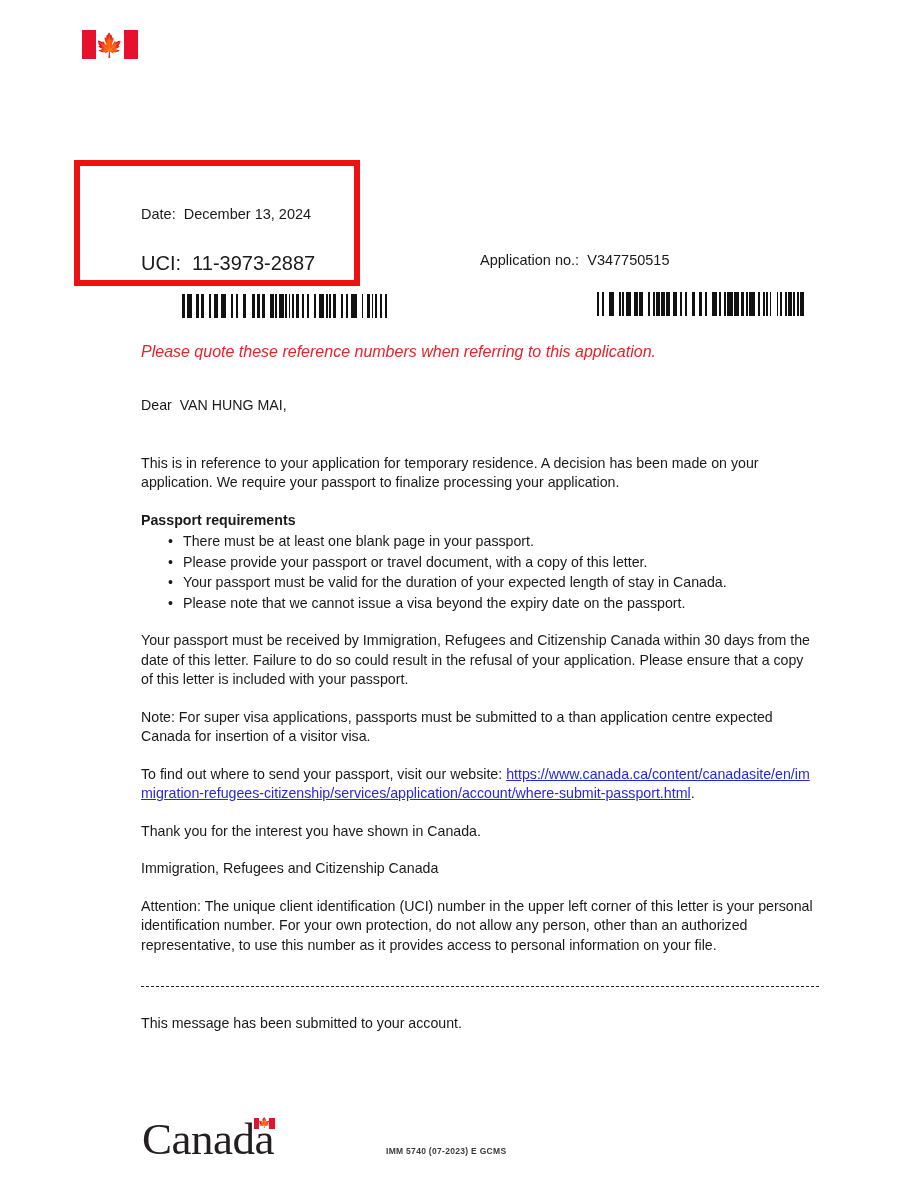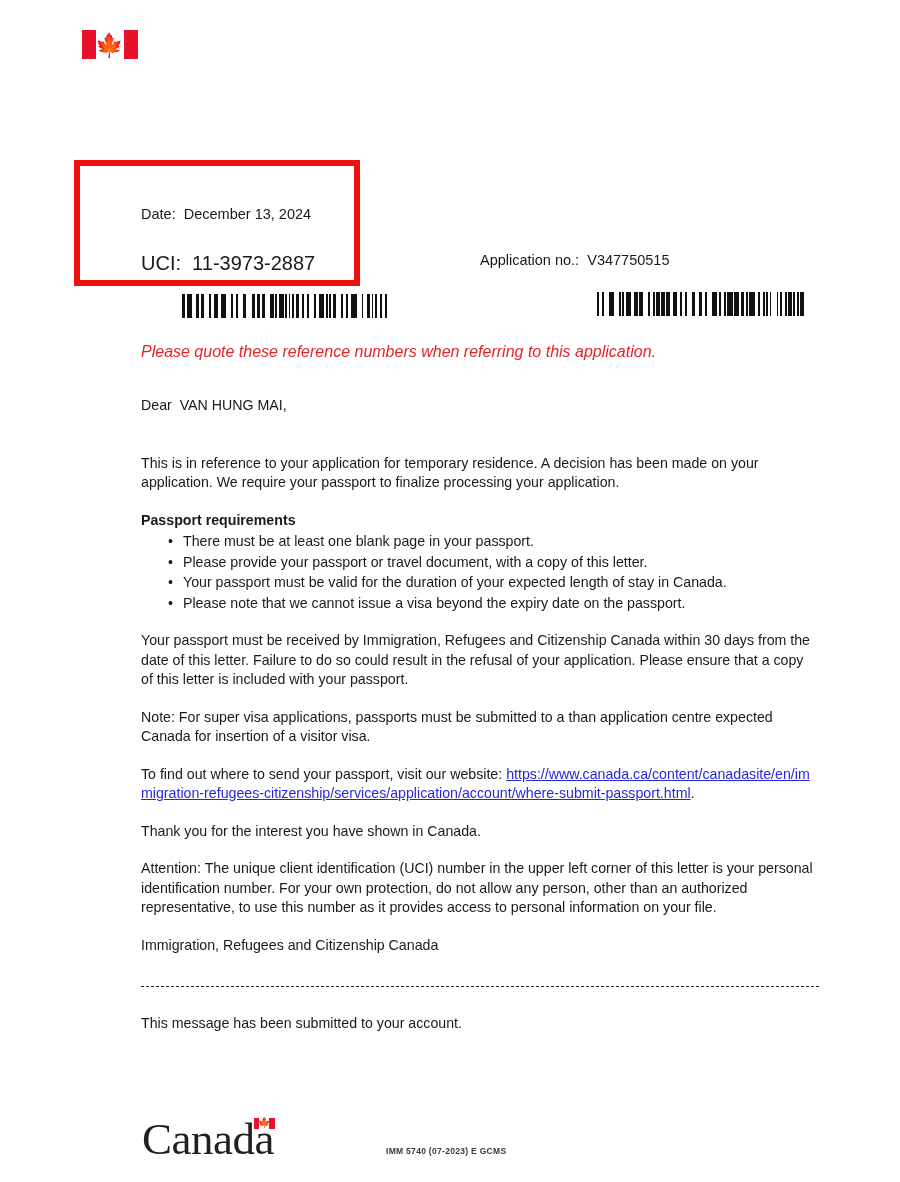--- a/index.html
+++ b/index.html
@@ -418,23 +418,23 @@
   </ul>
 
   <p class="para">Your passport must be received by Immigration, Refugees and Citizenship Canada within 30 days from the date of this letter. Failure to do so could result in the refusal of your application. Please ensure that a copy of this letter is included with your passport.</p>
 
   <p class="para"><b>Note:</b><span> For </span><b>super visa</b><span> applications, passports must be submitted to a than application centre </span><b>expected</b><span> Canada for insertion of a visitor visa.</span></p>
 
   <p class="para"><span>To find out where to send your passport, visit our website: </span><a class="link" href="#">https://www.canada.ca/content/canadasite/en/immigration-refugees-citizenship/services/application/account/where-submit-passport.html</a><span>.</span></p>
 
   <p class="para">Thank you for the interest you have shown in Canada.</p>
 
+  <p class="para">Immigration, Refugees and Citizenship Canada</p>
+
   <p class="para"><b>Attention:</b><span>  The unique client identification (UCI) number in the upper left corner of this letter is your personal identification number. For your own protection, do not allow any person, other than an authorized representative, to use this number as it provides access to personal information on your file.</span></p>
-
-  <p class="para">Immigration, Refugees and Citizenship Canada</p>
 </div>
 
 <div class="divider"></div>
 
 <div class="post">
   <p>This message has been submitted to your account.</p>
 </div>
 
 <div class="footer-wordmark"><span>Canada</span><span class="flagmark"><span class="minflag">
         <span class="mb l"></span>

